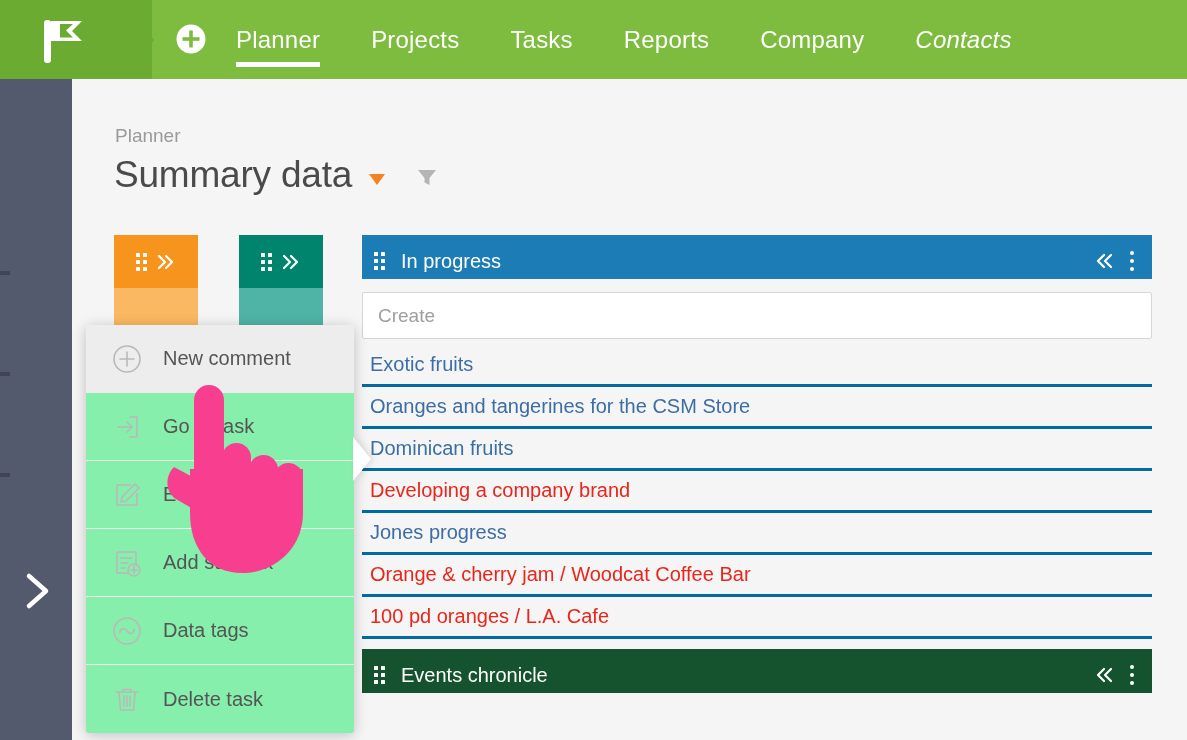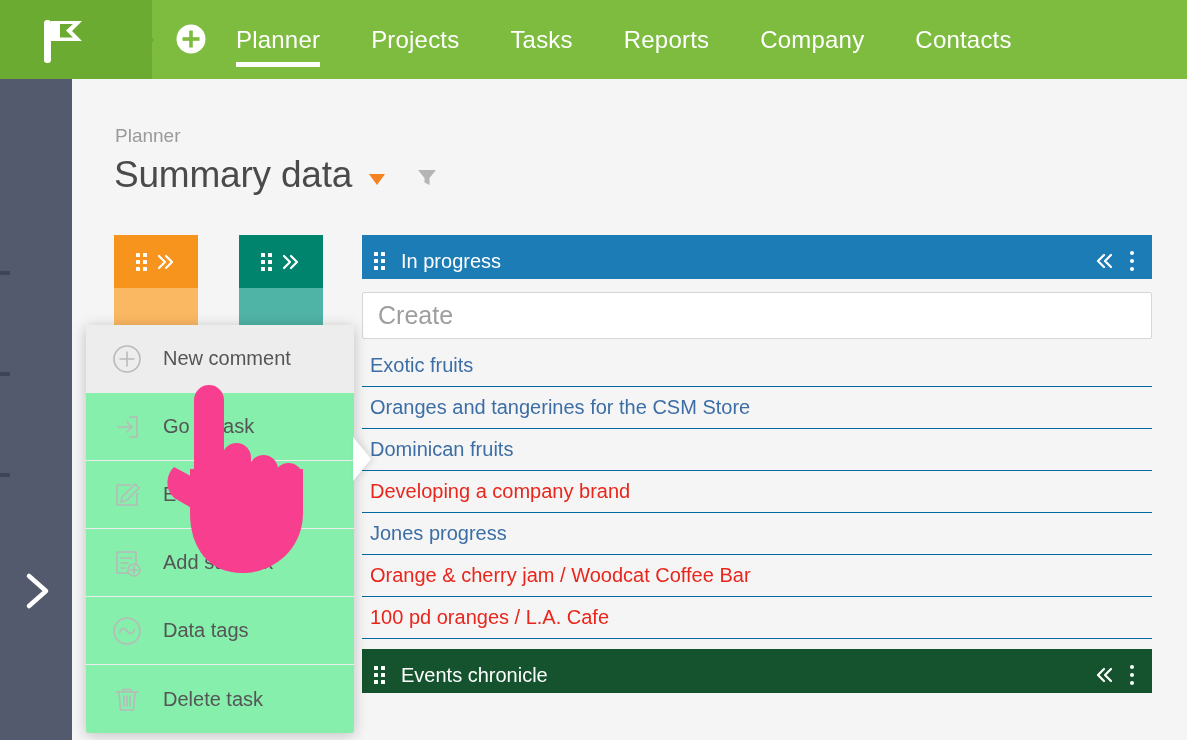--- a/index.html
+++ b/index.html
@@ -42,21 +42,21 @@
     position: relative;
     color: #ffffff;
     font-size: 24px;
     letter-spacing: .2px;
     padding: 0 0 0 0;
     margin-right: 51px;
     cursor: pointer;
     white-space: nowrap;
     line-height: 79px;
   }
-  .nav-item:last-child { margin-right: 11px; }
+  .nav-item:last-child { margin-right: 11px; font-style: italic; }
   .nav-item.active::after {
     content: "";
     position: absolute; left: 0; right: 0; bottom: 12px;
     height: 5px; background: #ffffff;
   }
 
   
   .rail {
     position: absolute; left: 0; top: 79px; width: 72px; height: 661px;
     background: #545a6e;
@@ -131,30 +131,30 @@
   .head-actions { display: flex; align-items: center; gap: 14px; }
   .dots-v {
     display: flex; flex-direction: column; gap: 4px; cursor: pointer; padding: 2px;
   }
   .dots-v i { width: 4px; height: 4px; background: #fff; border-radius: 50%; display: block; }
 
   .create-wrap { padding: 13px 0 0 0; }
   .create-input {
     width: 790px; height: 47px;
     border: 1px solid #d6d6d6; background: #ffffff;
-    font-size: 25px; color: #3b3b3b;
+    font-size: 19px; color: #3b3b3b;
     padding: 0 15px; font-family: "Liberation Sans", sans-serif;
     border-radius: 2px;
   }
   .create-input::placeholder { color: #9e9e9e; }
 
   .task-list { margin-top: 6px; }
   .task-row {
     height: 42px; display: flex; align-items: center;
-    border-bottom: 1px solid #0369a1;
+    border-bottom: 3px solid #0369a1;
     font-size: 20px; cursor: pointer;
     padding-left: 8px;
   }
   .task-row.blue { color: #3c6ea5; }
   .task-row.red  { color: #e8261c; }
 
   .panel-spacer { height: 10px; }
 
   
   .ctx-menu {

